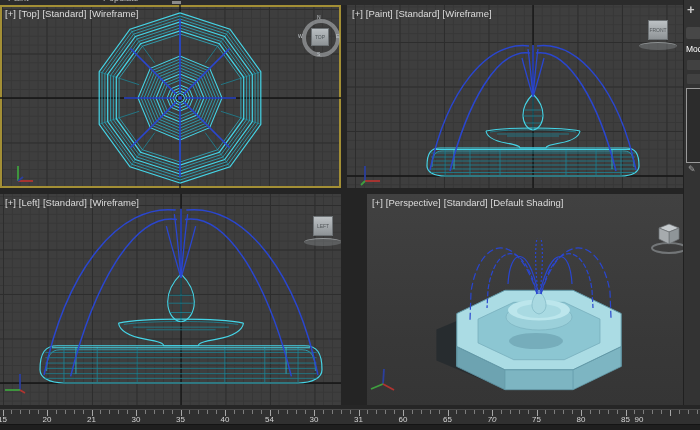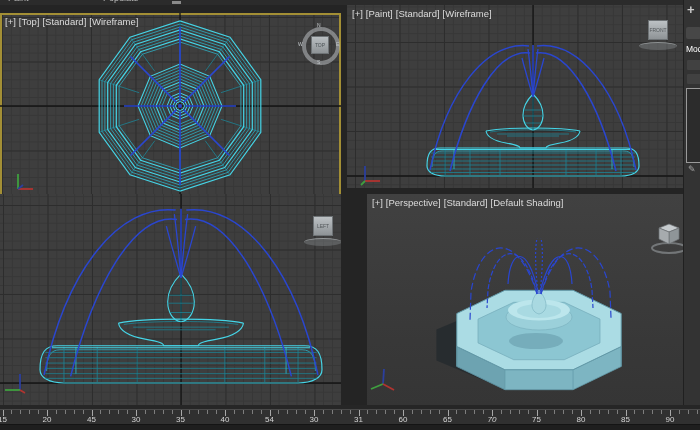--- a/index.html
+++ b/index.html
@@ -14,21 +14,21 @@
   .grid-bg{
     background-color:#3e3e3e;
     background-image:
       linear-gradient(#2d2d2d 1px, transparent 1px),
       linear-gradient(90deg,#2d2d2d 1px, transparent 1px),
       linear-gradient(#373737 1px, transparent 1px),
       linear-gradient(90deg,#373737 1px, transparent 1px);
     background-size:44.5px 44.5px,44.5px 44.5px,8.9px 8.9px,8.9px 8.9px;
   }
   .vp-top{left:0;top:5px;width:341px;height:183px;background-position:2px 4px,2px 4px,2px 4px,2px 4px;
-          box-shadow:inset 0 0 0 2px #a38f35;margin-top:8px;}
+          box-shadow:inset 0 0 0 2px #a38f35;}
   .vp-front{left:347px;top:5px;width:336px;height:183px;background-position:8px 37px,8px 37px,8px 37px,8px 37px;}
   .vp-left{left:0;top:194px;width:341px;height:211px;background-position:3px 11px,3px 11px,3px 11px,3px 11px;}
   .vp-persp{left:367px;top:194px;width:336px;height:211px;
             background:linear-gradient(#414141,#383838 70%,#353535);text-decoration:underline;}
   .vp svg{position:absolute;left:0;top:0;}
   .vp-label{position:absolute;left:5px;top:3px;font-size:9.5px;color:#dcdcdc;letter-spacing:0;z-index:5;}
   .vp-label span{margin-right:3px;cursor:default;}
   
   .vcube-compass{position:absolute;left:300px;top:12px;width:42px;height:42px;z-index:4;}
   .vcube-compass .ring{position:absolute;left:2px;top:2px;width:30px;height:30px;border-radius:50%;
@@ -226,20 +226,23 @@
           <path d="M-4,-130 C-46,-135 -86,-86 -103,-6" fill="none" stroke="#2a46cf" stroke-width="1.5" vector-effect="non-scaling-stroke"></path>
           <path d="M-3,-123 C-36,-128 -66,-72 -83,-5" fill="none" stroke="#2a46cf" stroke-width="1.5" vector-effect="non-scaling-stroke"></path>
           <path d="M0,-80 C-2,-100 -3,-112 -5,-127" fill="none" stroke="#2a46cf" stroke-width="1.3" vector-effect="non-scaling-stroke"></path>
           <path d="M0,-79 C-5,-96 -8,-106 -11,-118" fill="none" stroke="#2a46cf" stroke-width="1.3" vector-effect="non-scaling-stroke"></path>
           <path d="M0,-80 L0,-131" fill="none" stroke="#2a46cf" stroke-width="1.5" vector-effect="non-scaling-stroke"></path>
         </g>
         <line x1="20" y1="196" x2="20" y2="180" stroke="#2b3f9e" stroke-width="1.8"></line>
         <line x1="20" y1="196" x2="5" y2="196" stroke="#3f9f3f" stroke-width="1.8"></line>
         <line x1="20" y1="196" x2="25" y2="199" stroke="#b03430" stroke-width="1.8"></line>
       </svg>
+    <div class="vp-label">
+      <span>[+]</span><span>[Left]</span><span>[Standard]</span><span>[Wireframe]</span>
+    </div>
     <div class="vcube-flat" style="left:304px;top:22px;">
       <div class="cube">LEFT</div>
       <div class="ellipse"></div>
     </div>
   </div>
 
   <div class="vp vp-persp">
     <svg id="svg-persp" width="336" height="211">
         <polygon points="248.6,166.6 196.1,188.6 121.9,188.6 69.4,166.6 69.4,135.4 121.9,113.4 196.1,113.4 248.6,135.4" fill="#262b2f" opacity="0.9"></polygon>
         <path d="M89.8,152.5 L137.9,175.7 L206.1,175.7 L254.2,152.5 L254.2,172.5 L206.1,195.7 L137.9,195.7 L89.8,172.5 Z" fill="#7db5c2" stroke="#639aa9" stroke-width="0.8"></path>
@@ -364,31 +367,31 @@
         <div class="tick" style="left: 634.4px;"></div>
         <div class="tick" style="left: 643.3px;"></div>
         <div class="tick" style="left: 652.2px;"></div>
         <div class="tick" style="left: 661.1px;"></div>
         <div class="tick major" style="left: 670px;"></div>
         <div class="tick" style="left: 678.9px;"></div>
         <div class="tick" style="left: 687.8px;"></div>
         <div class="tick" style="left: 696.7px;"></div>
         <span class="tick-label" style="left: 2.5px;">15</span>
         <span class="tick-label" style="left: 47px;">20</span>
-        <span class="tick-label" style="left: 91.5px;">45</span>
+        <span class="tick-label" style="left: 91.5px;">21</span>
         <span class="tick-label" style="left: 136px;">30</span>
         <span class="tick-label" style="left: 180.5px;">35</span>
         <span class="tick-label" style="left: 225px;">40</span>
         <span class="tick-label" style="left: 269.5px;">54</span>
         <span class="tick-label" style="left: 314px;">30</span>
         <span class="tick-label" style="left: 358.5px;">31</span>
         <span class="tick-label" style="left: 403px;">60</span>
         <span class="tick-label" style="left: 447.5px;">65</span>
         <span class="tick-label" style="left: 492px; font-style: italic;">70</span>
         <span class="tick-label" style="left: 536.5px;">75</span>
         <span class="tick-label" style="left: 581px;">80</span>
         <span class="tick-label" style="left: 625.5px;">85</span>
-        <span class="tick-label" style="left: 670px;">90</span>
+        <span class="tick-label" style="left: 639px;">90</span>
       </div>
     <div class="tl-bottom"></div>
   </div>
 
 </div>
 
 </body></html>

